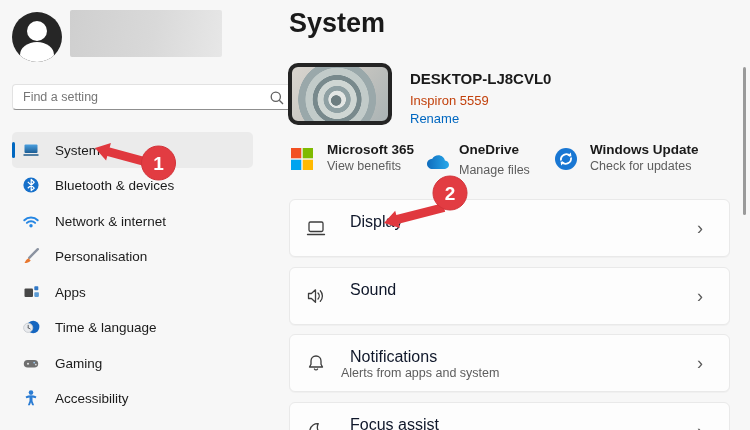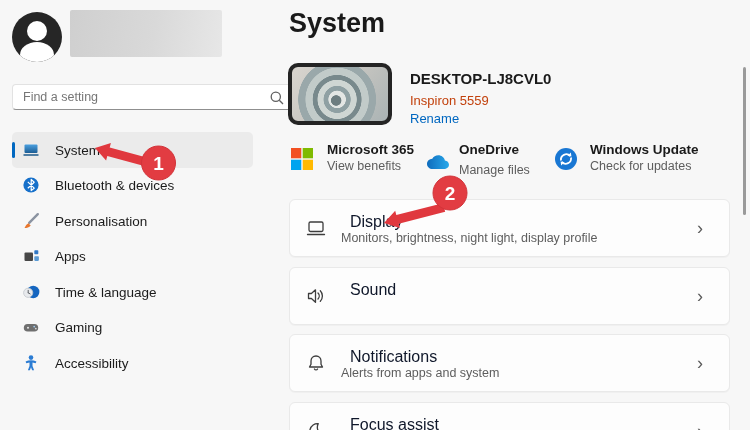--- a/index.html
+++ b/index.html
@@ -110,20 +110,28 @@
   </div>
 
   <div class="nav-item">
     <svg class="nicon" viewBox="0 0 18 18">
       <circle cx="9" cy="9" r="7.6" fill="#1670ca"></circle>
       <path d="M5.8 5.8l6.4 6.4L9.2 14.6V3.4l3 2.8L5.8 12.2" fill="none" stroke="#fff" stroke-width="1.2" stroke-linejoin="round"></path>
     </svg>
     <span class="nlabel">Bluetooth &amp; devices</span>
   </div>
 
+  <div class="nav-item">
+    <svg class="nicon" viewBox="0 0 18 18">
+      <path d="M2.3 8.2a9.5 9.5 0 0 1 13.4 0" fill="none" stroke="#2586e3" stroke-width="2" stroke-linecap="round"></path>
+      <path d="M4.9 10.9a5.8 5.8 0 0 1 8.2 0" fill="none" stroke="#2586e3" stroke-width="2" stroke-linecap="round"></path>
+      <circle cx="9" cy="13.8" r="1.7" fill="#2586e3"></circle>
+    </svg>
+    <span class="nlabel">Network &amp; internet</span>
+  </div>
 
   <div class="nav-item">
     <svg class="nicon" viewBox="0 0 18 18">
       <path d="M15.8 2.2l-8.6 8.6" stroke="#8b93a1" stroke-width="2.4" stroke-linecap="round"></path>
       <path d="M6.4 11.2l2.3 2.3c-1.4 2-3.8 2.5-6.2 2.5 1-1.5 1-3.3 3.9-4.8z" fill="#e8772e"></path>
     </svg>
     <span class="nlabel">Personalisation</span>
   </div>
 
   <div class="nav-item">
@@ -210,21 +218,20 @@
 </div>
 
 <div class="abs cards">
 
   <div class="card">
     <svg class="cicon" viewBox="0 0 22 22">
       <rect x="4" y="5" width="14" height="9.5" rx="1.4" fill="none" stroke="#3d3d3d" stroke-width="1.3"></rect>
       <path d="M2.5 17.5h17" stroke="#3d3d3d" stroke-width="1.3" stroke-linecap="round"></path>
     </svg>
     <div class="ctitle">Display</div>
-    <div class="csub">Monitors, brightness, night light, display profile</div>
     <div class="chev">›</div>
   </div>
 
   <div class="card">
     <svg class="cicon" viewBox="0 0 22 22">
       <path d="M3.5 8.5v5h2.9l4.1 3.7V4.8L6.4 8.5z" fill="none" stroke="#3d3d3d" stroke-width="1.3" stroke-linejoin="round"></path>
       <path d="M13 8a4.3 4.3 0 0 1 0 6" fill="none" stroke="#3d3d3d" stroke-width="1.3" stroke-linecap="round"></path>
       <path d="M15.3 5.8a7.5 7.5 0 0 1 0 10.4" fill="none" stroke="#3d3d3d" stroke-width="1.3" stroke-linecap="round"></path>
     </svg>
     <div class="ctitle">Sound</div>

